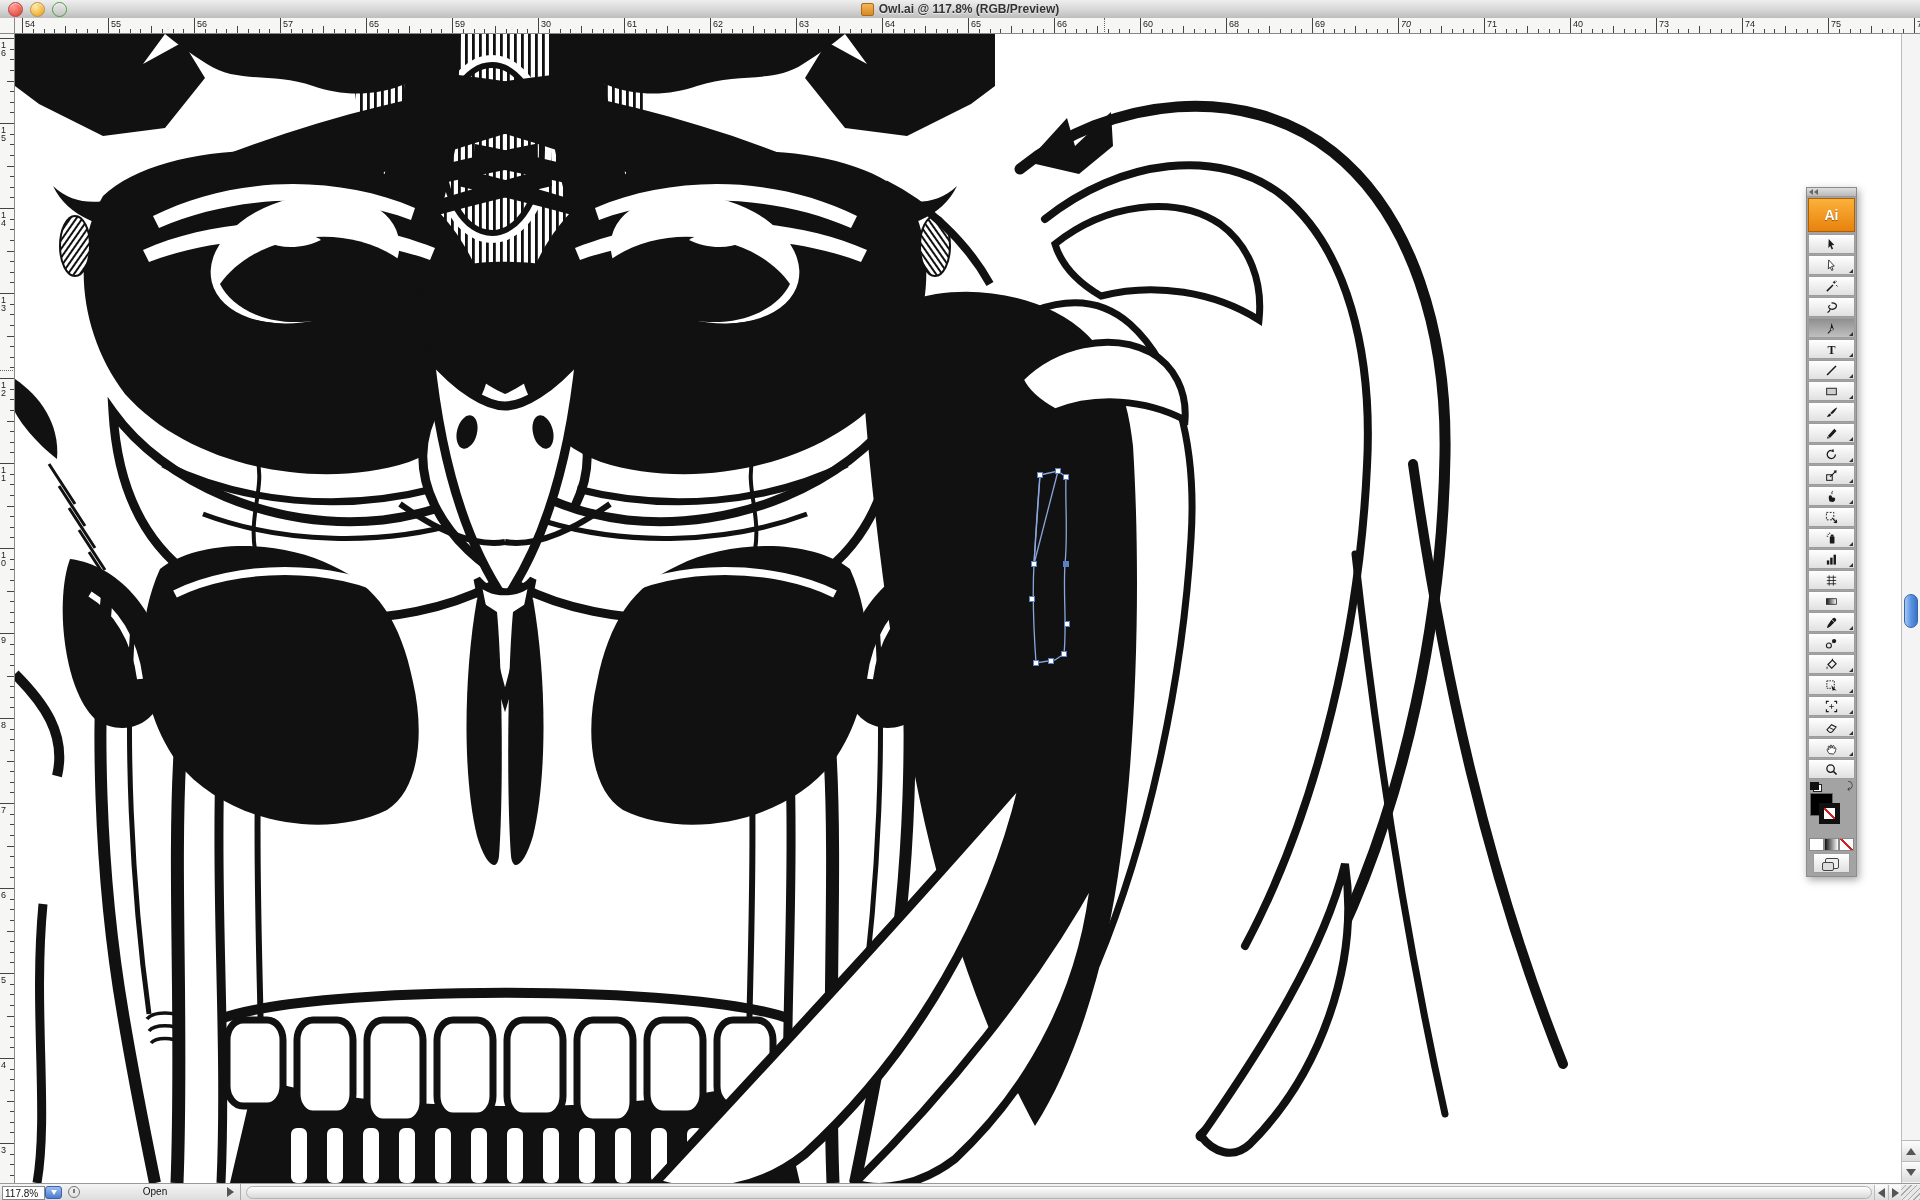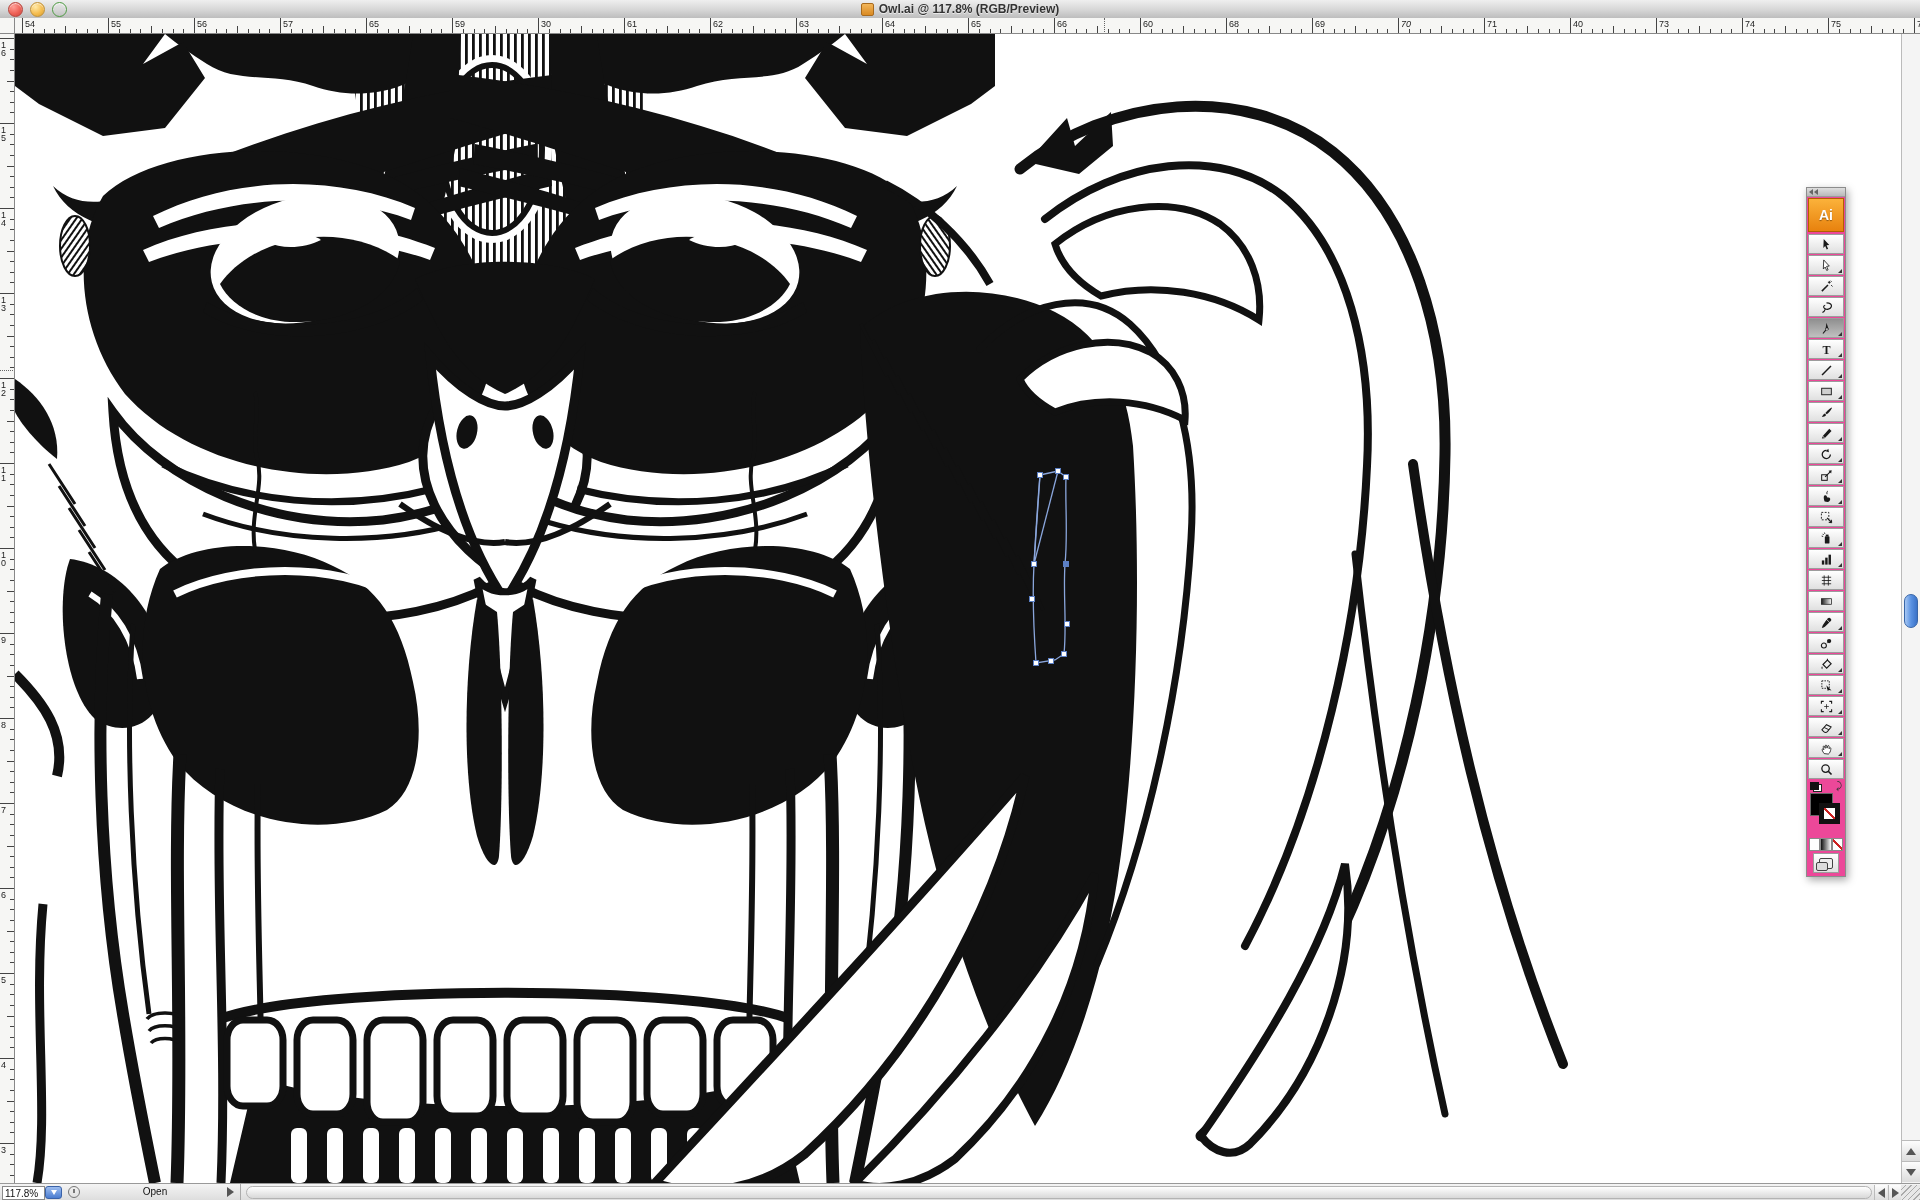--- a/index.html
+++ b/index.html
@@ -60,21 +60,21 @@
   .status-label{position:absolute;left:90px;top:2px;width:130px;text-align:center;font-size:10px;color:#111;}
   .status-fly{position:absolute;left:227px;top:3px;}
   .status-div{position:absolute;left:240px;top:0;height:17px;width:1px;background:#aaa;}
   .hscroll-track{position:absolute;left:246px;top:2px;width:1626px;height:13px;border-radius:7px;
     background:linear-gradient(#ffffff,#d8d8d8);border:1px solid #b3b3b3;box-sizing:border-box;}
   .hsb-btn{position:absolute;top:1px;width:13px;height:15px;display:flex;align-items:center;justify-content:center;
     background:linear-gradient(#fdfdfd,#dcdcdc);border-left:1px solid #bbb;box-sizing:border-box;}
   .grip{position:absolute;left:1901px;top:1px;width:19px;height:16px;
     background:repeating-linear-gradient(135deg,#e8e8e8 0 3px,#aaa 3px 4px);}
   
-  .toolbar{position:absolute;left:1806px;top:187px;width:40px;background:#ec4899;
+  .toolbar{position:absolute;left:1806px;top:187px;width:51px;background:#a3a3a3;
     border:1px solid #8c8c8c;box-shadow:2px 3px 8px rgba(0,0,0,.35);box-sizing:border-box;}
   .tb-header{height:8px;background:linear-gradient(#dedede,#b9b9b9);border-bottom:1px solid #9a9a9a;
     display:flex;align-items:center;padding-left:2px;gap:1px;}
   .tb-header i{width:0;height:0;border-top:3px solid transparent;border-bottom:3px solid transparent;border-right:4px solid #666;}
   .ai-logo{margin:1px;height:32px;background:linear-gradient(#fbb23a,#e8820e);border:1px solid #b05f00;
     display:flex;align-items:center;justify-content:center;color:#fff;font-weight:bold;font-size:14px;
     text-shadow:0 1px 1px rgba(0,0,0,.4);}
   .tools{display:flex;flex-direction:column;}
   .tool{position:relative;height:20px;margin:0 1px;margin-top:1px;background:linear-gradient(#ffffff,#e0e0e0);
     border:1px solid #9c9c9c;box-sizing:border-box;display:flex;align-items:center;justify-content:center;}

